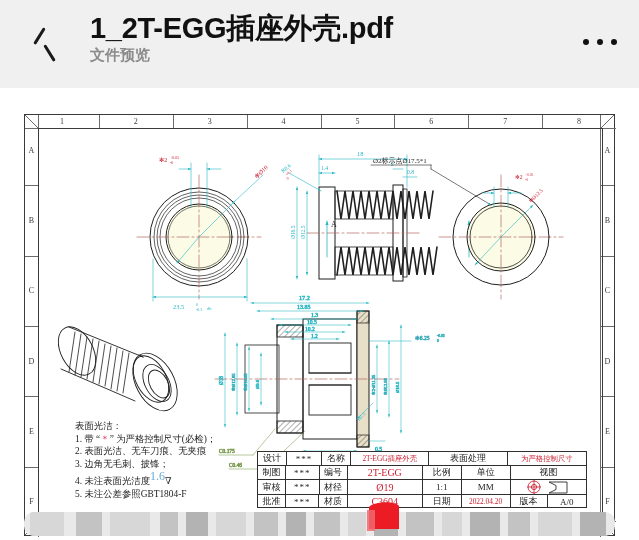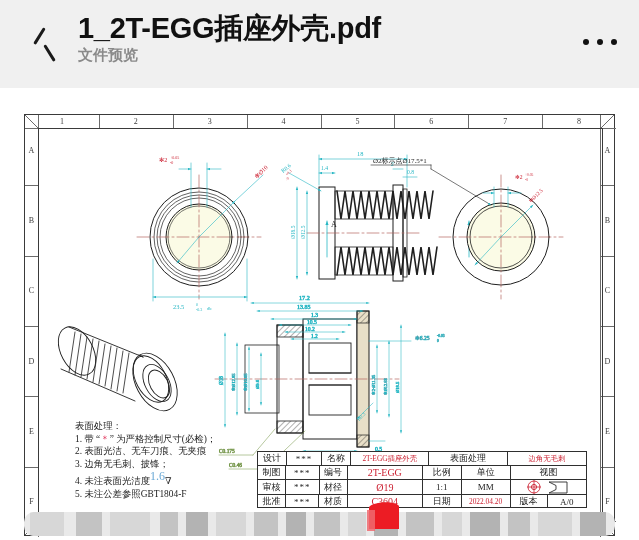--- a/index.html
+++ b/index.html
@@ -22,21 +22,21 @@
     display:flex;align-items:center;justify-content:center;cursor:pointer;
   }
   .chev{
     width:20px;height:32px;position:relative;
   }
   .chev:before,.chev:after{
     content:"";position:absolute;left:9px;width:3px;height:19px;background:#1a1a1a;border-radius:2px;
   }
   .chev:before{top:0;transform:rotate(32deg);transform-origin:top center;}
   .chev:after{top:17px;transform:rotate(-32deg);transform-origin:top center;}
-  .titles{position:absolute;left:78px;top:11px;}
+  .titles{position:absolute;left:90px;top:11px;}
   .doc-title{
     font-size:29px;font-weight:bold;color:#111;line-height:34px;white-space:nowrap;
     letter-spacing:-0.3px;
   }
   .doc-sub{
     font-size:15px;font-weight:bold;color:#8a8a8a;line-height:20px;
   }
   .more-btn{
     position:absolute;right:12px;top:28px;width:54px;height:28px;
     display:flex;align-items:center;justify-content:center;gap:8px;cursor:pointer;
@@ -431,36 +431,36 @@
                 <text x="190" y="338" font-size="5.4">C0.46</text>
               </g>
               <text x="266" y="350" font-size="8.4" fill="#27b7c4" font-family="'Liberation Serif',serif">A—A</text>
             </g>
 
           </g>
         </svg>
       </div>
 
       <div class="tech">
-        <div>表面处理：</div>
+        <div>表面光洁：</div>
         <div>1. 带 “<span class="star">＊</span>” 为严格控制尺寸(必检)；</div>
         <div>2. 表面光洁、无车刀痕、无夹痕</div>
         <div>3. 边角无毛刺、披锋；</div>
         <div>4. 未注表面光洁度<span class="rough">1.6</span>∇</div>
         <div>5. 未注公差参照GBT1804-F</div>
       </div>
 
       <div class="tblock">
         <div class="trow">
           <div class="tc w-lbl">设计</div>
           <div class="tc w-val stars">***</div>
           <div class="tc w-lbl2">名称</div>
           <div class="tc w-val2 red">2T-EGG插座外壳</div>
           <div class="tc w-wide">表面处理</div>
-          <div class="tc w-view red">边角无毛刺</div>
+          <div class="tc w-view red">为严格控制尺寸</div>
         </div>
         <div class="trow">
           <div class="tc w-lbl">制图</div>
           <div class="tc w-val stars">***</div>
           <div class="tc w-lbl2">编号</div>
           <div class="tc w-val2 red9">2T-EGG</div>
           <div class="tc w-mid">比例</div>
           <div class="tc w-mid2">单位</div>
           <div class="tc w-view">视图</div>
         </div>

